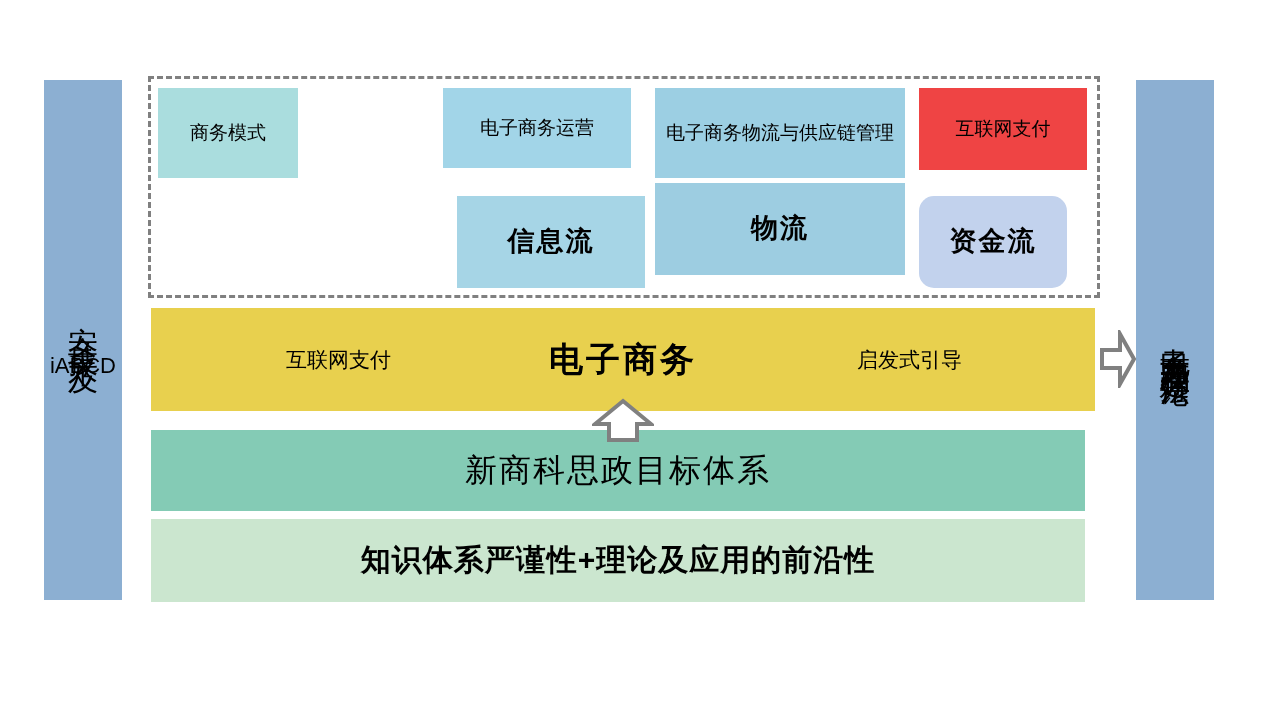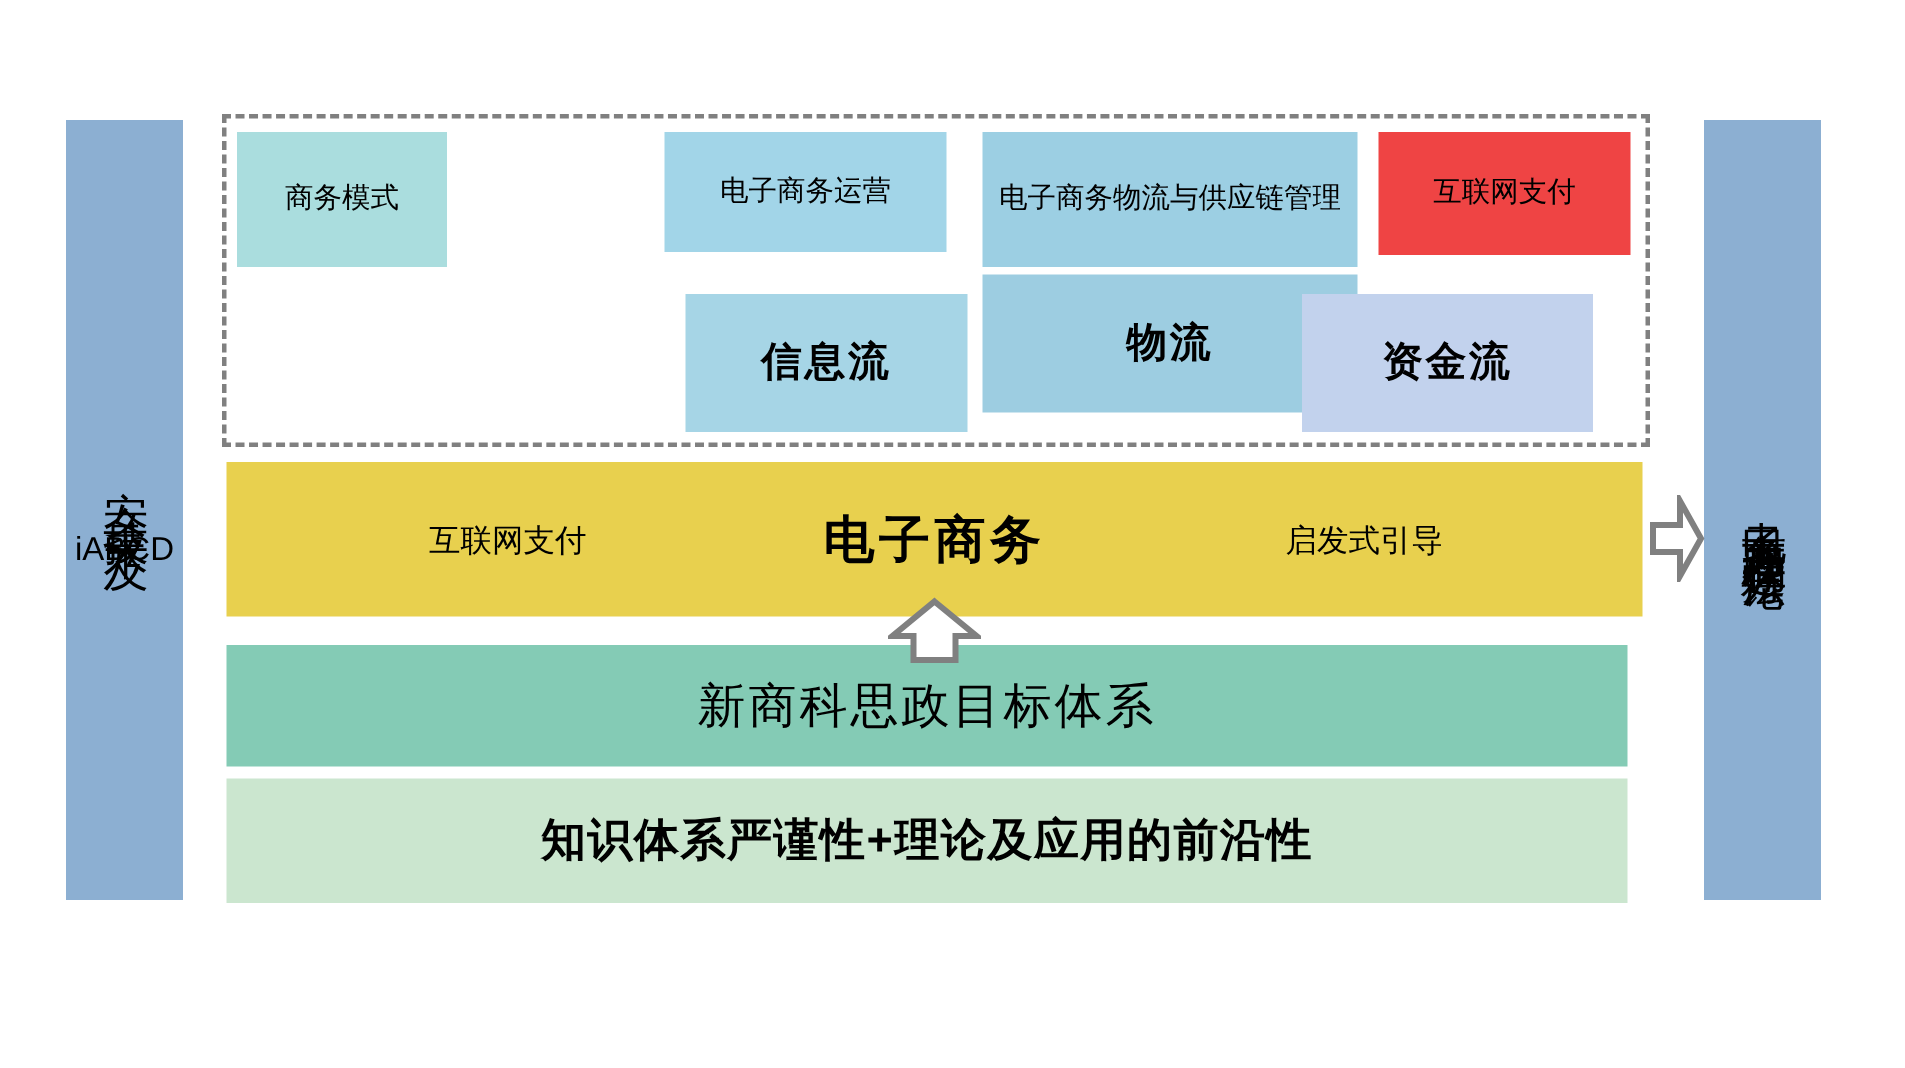--- a/index.html
+++ b/index.html
@@ -207,21 +207,21 @@
   <div class="cell course" style="left:919px; top:88px; width:168px; height:82px; background:#ef4444;">
     <span>互联网支付</span>
   </div>
 
   <div class="cell flow" style="left:457px; top:196px; width:188px; height:92px; background:#a6d5e6;">
     <span>信息流</span>
   </div>
   <div class="cell flow" style="left:655px; top:183px; width:250px; height:92px; background:#9dcde1;">
     <span>物流</span>
   </div>
-  <div class="cell flow" style="left:868px; top:196px; width:194px; height:92px; background:#c2d2ed;">
+  <div class="cell flow" style="left:919px; top:196px; width:148px; height:92px; background:#c2d2ed;border-radius:15px;">
     <span>资金流</span>
   </div>
 
   <div id="band-core" class="band">
     <span id="core-left" class="core-side">互联网支付</span>
     <span id="core-main" class="core-main">电子商务</span>
     <span id="core-right" class="core-side">启发式引导</span>
   </div>
 
   <div id="band-goal" class="band">

